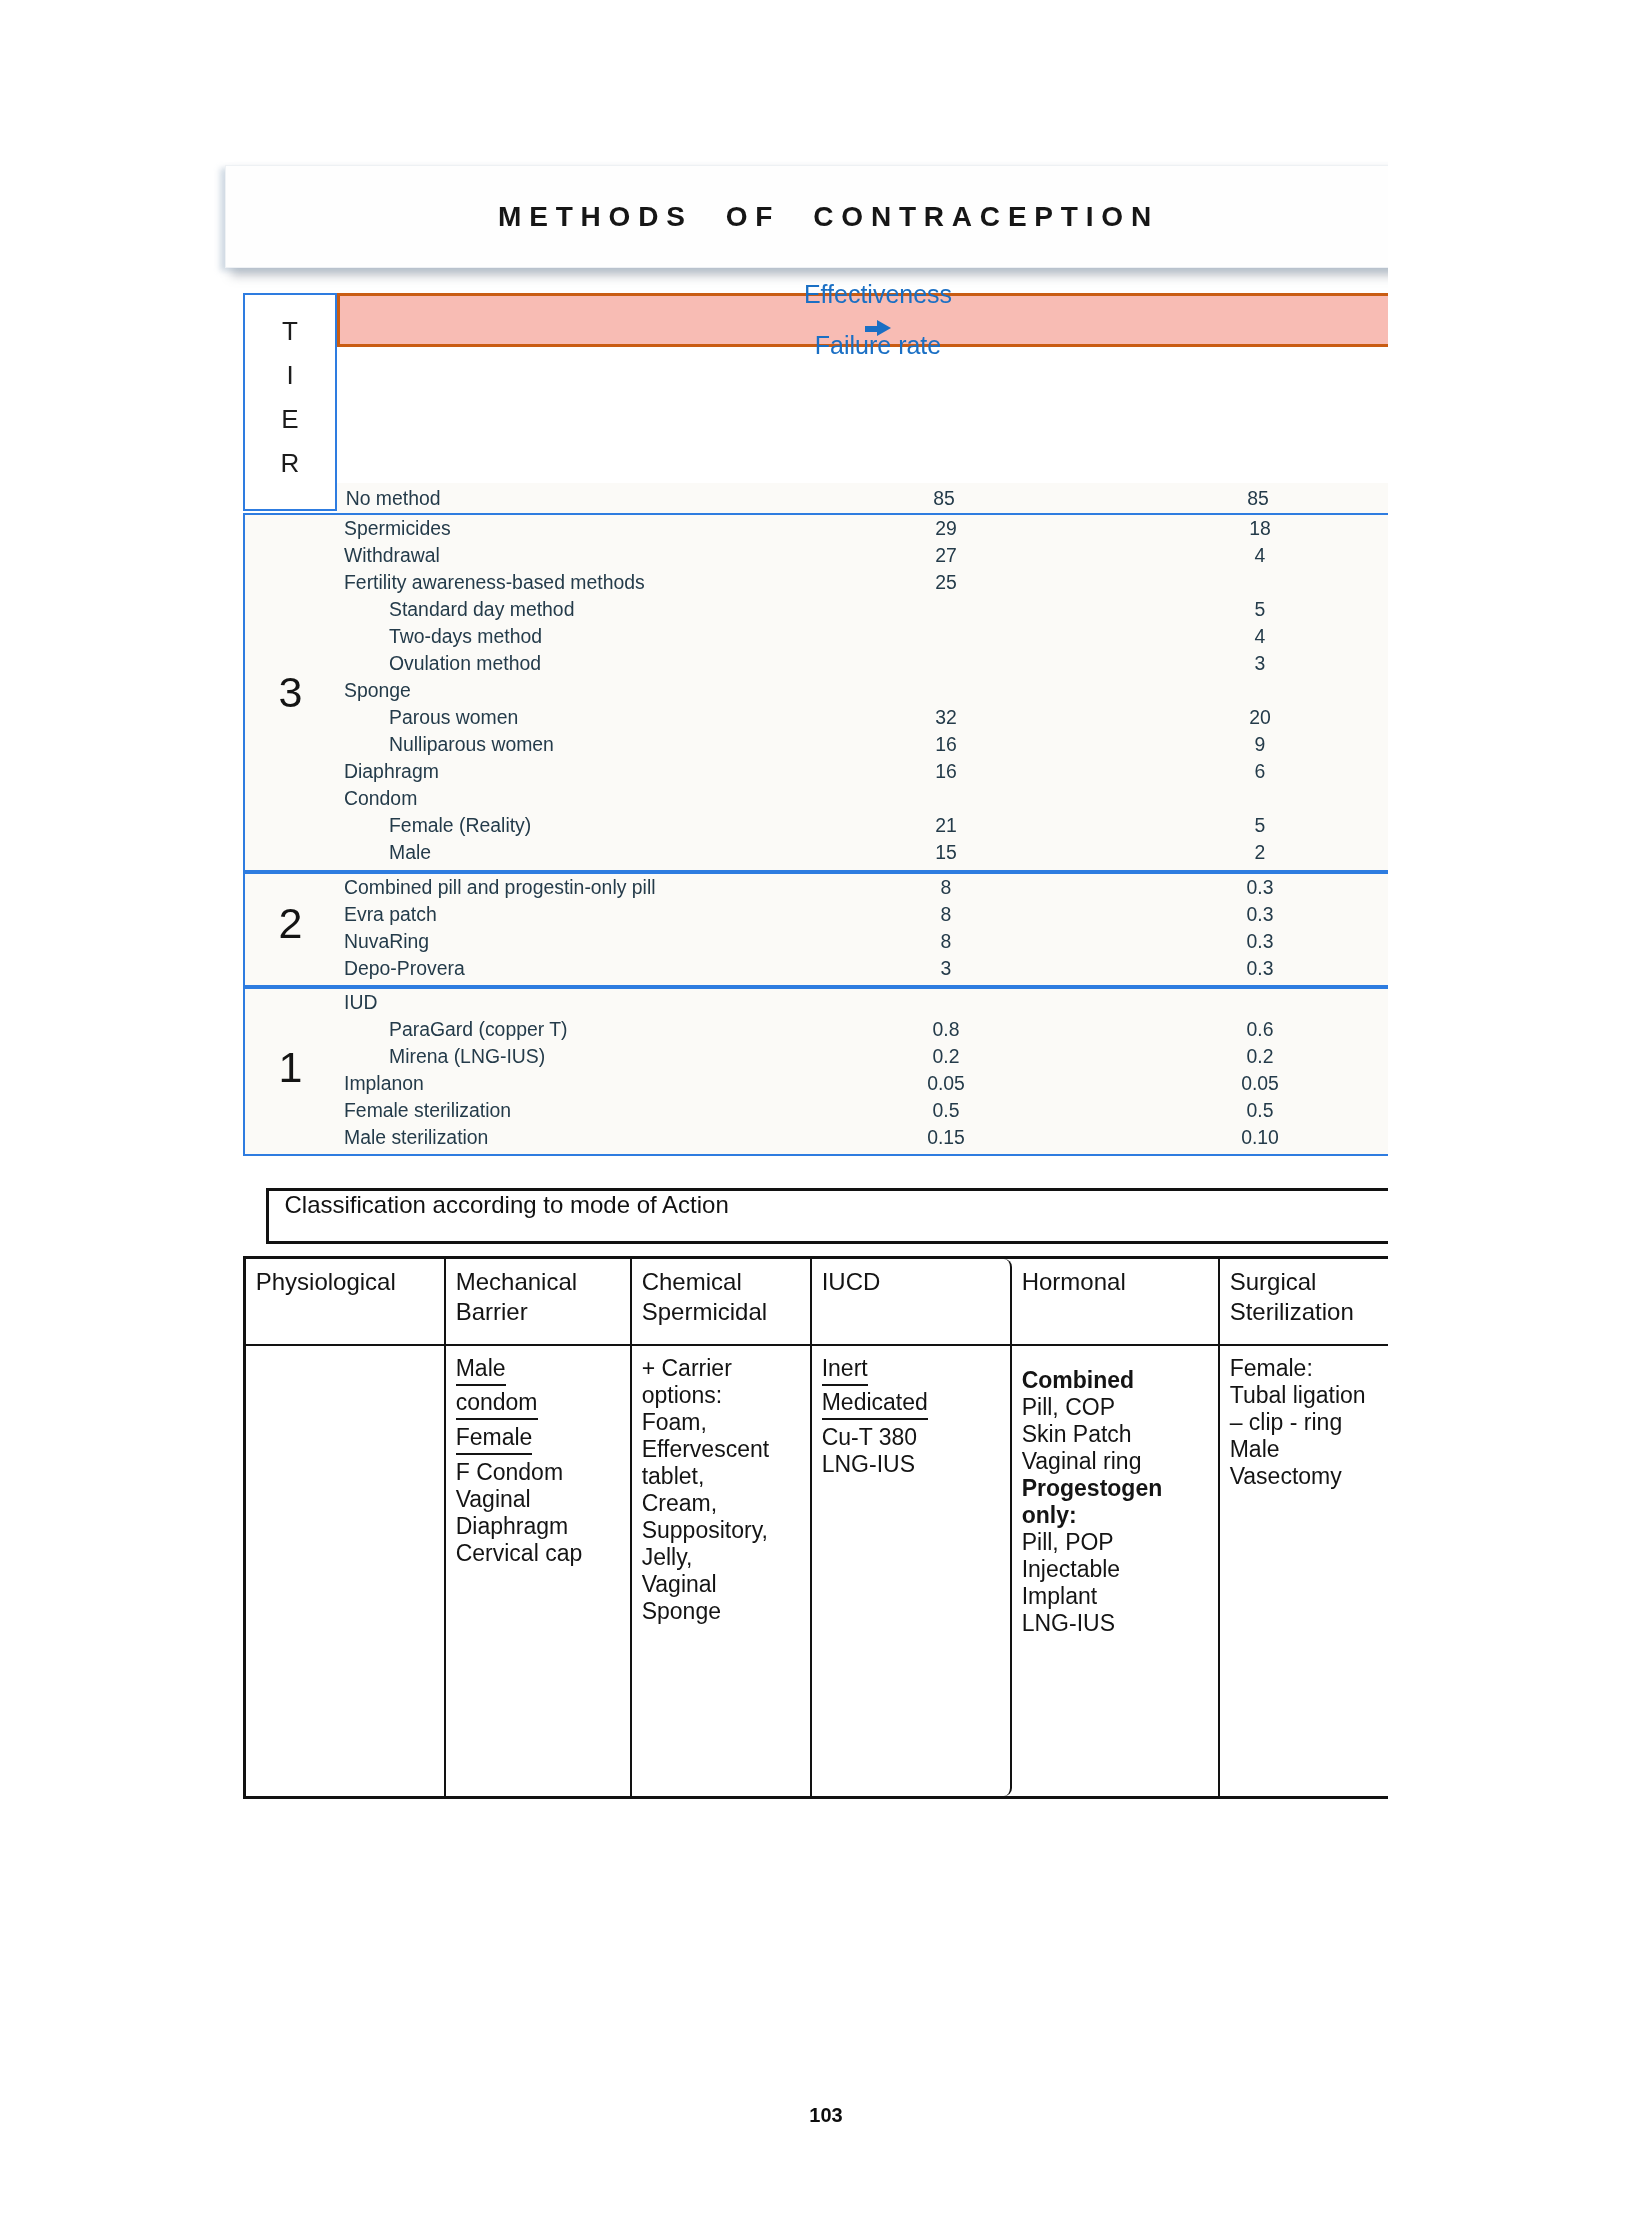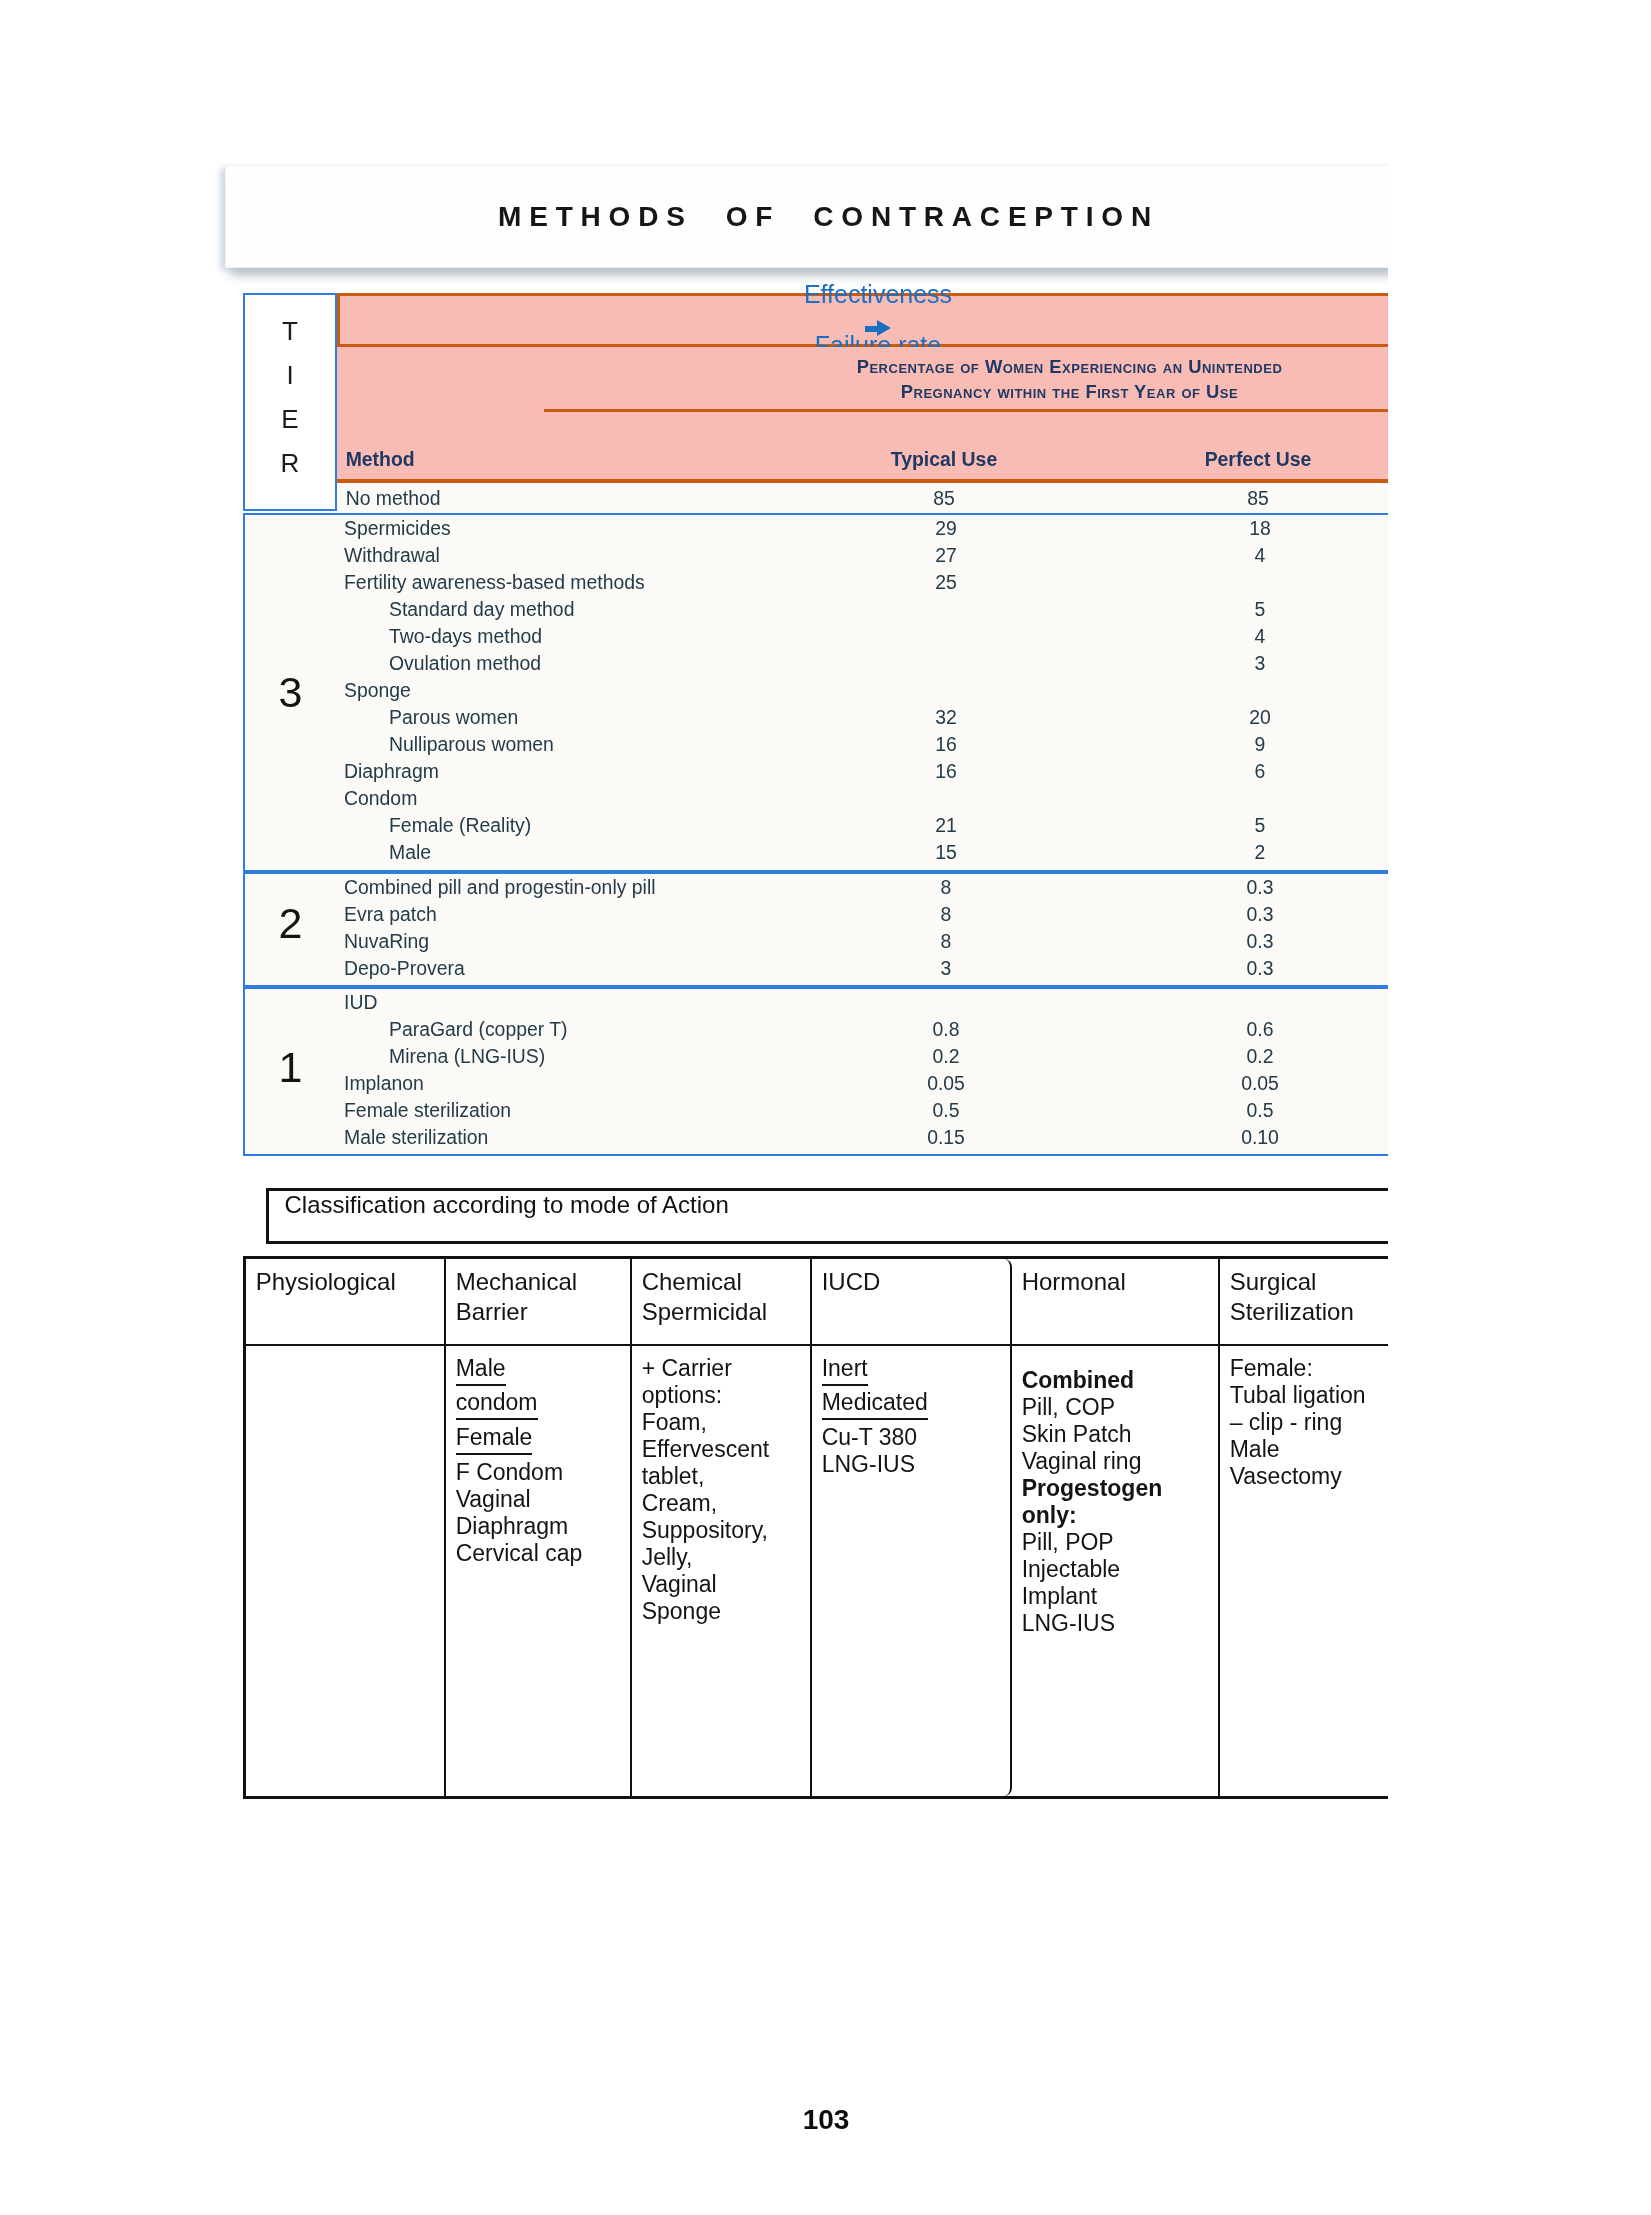--- a/index.html
+++ b/index.html
@@ -65,21 +65,21 @@
   .cls-col:nth-child(1){flex:0 0 200px;} .cls-col:nth-child(2){flex:0 0 186px;}
   .cls-col:nth-child(3){flex:0 0 180px;} .cls-col:nth-child(4){flex:0 0 200px;border-radius:8px;}
   .cls-col:nth-child(5){flex:0 0 208px;gap:12px;}
   .cls-head{height:87px; border-bottom:2.9px solid var(--ink); padding:7.8px 0 0 9.7px; font-size:24px; line-height:30px; color:#141414;}
   .cls-body{padding:8.7px 3.9px 0 9.7px; font-size:23px; line-height:27px; color:#141414;}
   .cls-line{white-space:nowrap;}
   .cls-line.b{font-weight:bold;}
   .cls-line .u{display:inline-block; border-bottom:2.4px solid #141414; padding-bottom:1.9px; margin-bottom:3.9px;}
 
   .page-number{position:absolute; left:0; width:1652px; top:2104px; text-align:center;
-    font-size:28px; font-weight:bold; color:#0d0d0d;}
+    font-size:20px; font-weight:bold; color:#0d0d0d;}
 </style>
 </head>
 <body>
 
 <div id="page">
 
   <div class="title-box">
     <div class="title-text">METHODS OF CONTRACEPTION</div>
   </div>
 
@@ -91,30 +91,20 @@
         <div class="tier-letter">E</div>
         <div class="tier-letter">R</div>
       </div>
 
     <div class="band1">
       <span class="txt">Effectiveness</span>
       <span class="arrow-icon"></span>
       <span class="txt">Failure rate</span>
     </div>
 
-    <div class="band2">
-      <div class="subhead">
-        <div>Percentage of Women Experiencing an Unintended</div>
-        <div>Pregnancy within the First Year of Use</div>
-      </div>
-      <div class="sub-underline"></div>
-      <div class="col-h method">Method</div>
-      <div class="col-h typ">Typical Use</div>
-      <div class="col-h perf">Perfect Use</div>
-    </div>
 
     <div class="no-method" id="no-method-row">
         <div class="eff-row">
           <span class="m-name">No method</span>
           <span class="m-val" style="left: 534px;">85</span>
           <span class="m-val" style="left: 848px;">85</span>
         </div>
       </div>
 
     <div class="tier-box t3">

